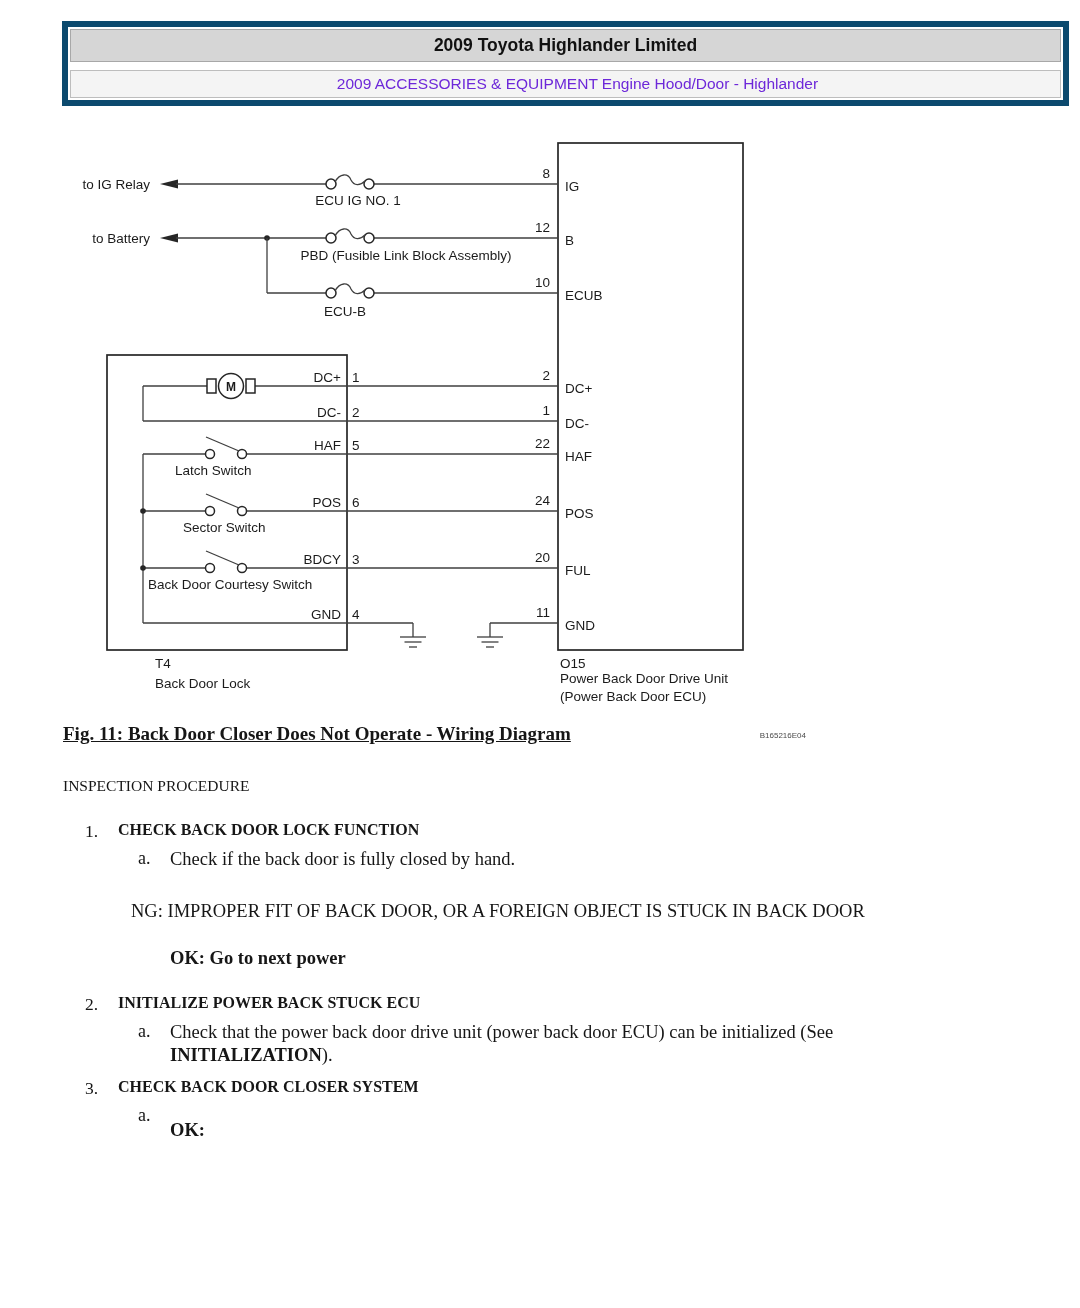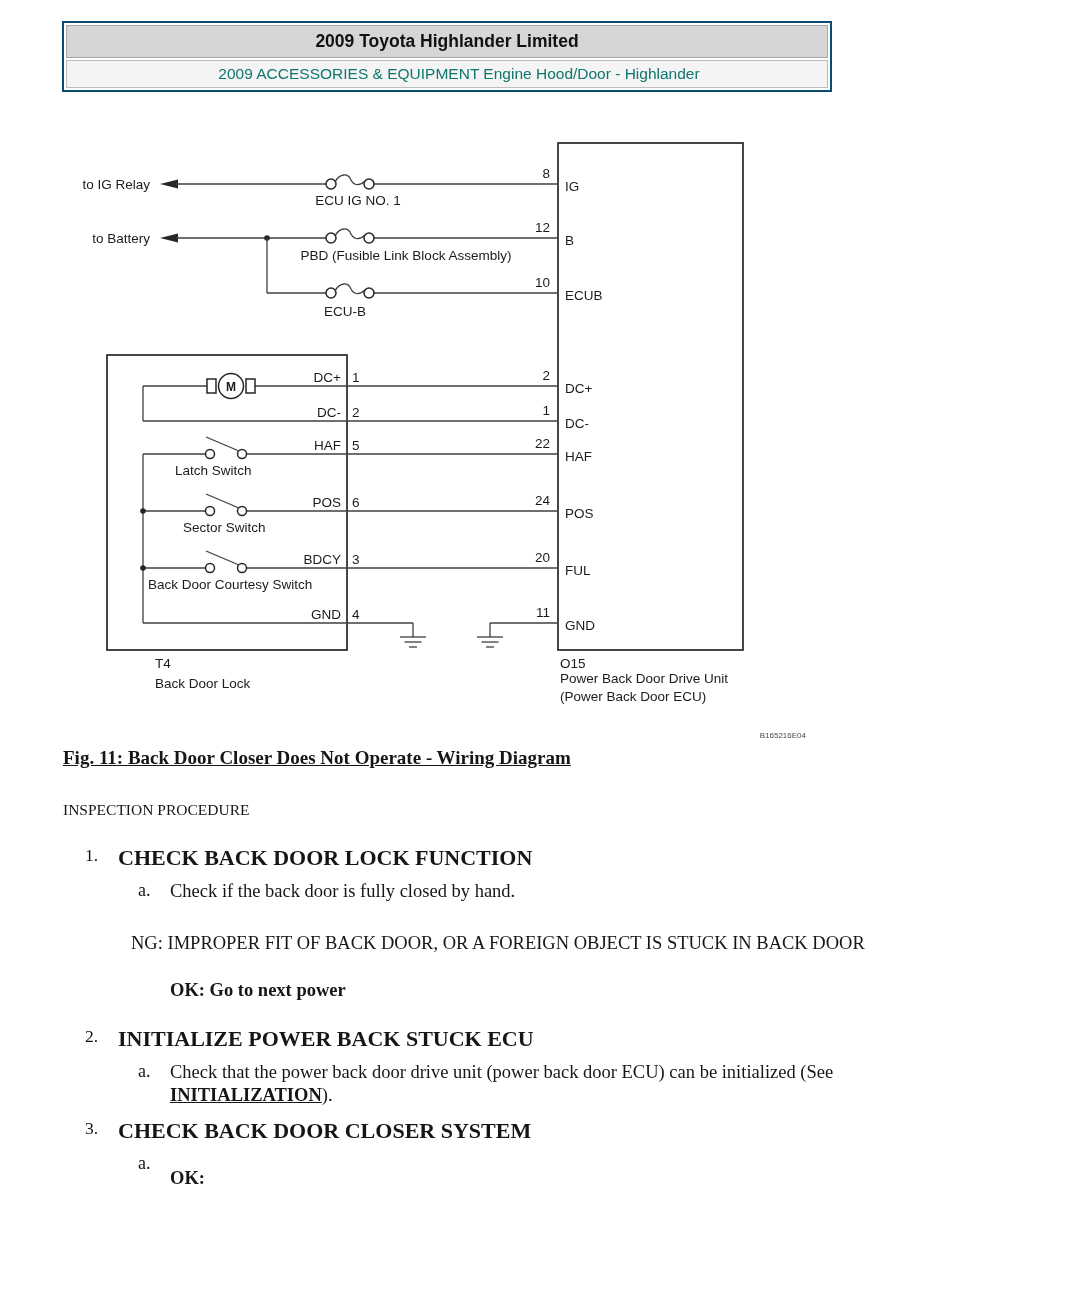--- a/index.html
+++ b/index.html
@@ -1,52 +1,52 @@
 <!DOCTYPE html>
 <html><head>
 <meta charset="utf-8">
 <style>
   * { margin:0; padding:0; box-sizing:border-box; }
   html,body { background:#ffffff; }
   body { width:1080px; height:1308px; position:relative;
          font-family:"Liberation Serif", serif; color:#161616; }
 
   
-  .hdr { position:absolute; left:62px; top:21px; width:770px;
-         border:2px solid #0c4a6e; background:#ffffff; padding:2px; }
+  .hdr { position:absolute; left:62px; top:21px; width:1007px;
+         border:6px solid #0c4a6e; background:#ffffff; padding:2px; }
   .hdr-row1 { background:#d6d6d6; border:1px solid #a8a8a8; height:33px;
               display:flex; align-items:center; justify-content:center;
               font-family:"Liberation Sans", sans-serif; font-weight:bold;
               font-size:17.5px; color:#111; }
-  .hdr-row2 { background:#f4f4f4; border:1px solid #bdbdbd; height:28px; margin-top:2px;
+  .hdr-row2 { background:#f4f4f4; border:1px solid #bdbdbd; height:28px; margin-top:8px;
               display:flex; align-items:center; justify-content:center;
-              font-family:"Liberation Sans", sans-serif; font-size:15.5px; color:#0f766e;padding-left:24px; }
+              font-family:"Liberation Sans", sans-serif; font-size:15.5px; color:#6d28d9;padding-left:24px; }
 
   
   .diagram { position:absolute; left:60px; top:136px; width:760px; height:615px; }
   svg text { font-family:"Liberation Sans", sans-serif; font-size:13.5px; fill:#1b1b1b; }
   svg text.refcode { font-size:8px; fill:#4a4a4a; }
   .wire { stroke:#3f3f3f; stroke-width:1.3; fill:none; }
   .boxline { stroke:#262626; stroke-width:1.7; fill:none; }
   .sym { stroke:#262626; stroke-width:1.5; fill:#ffffff; }
   .dot { fill:#262626; stroke:none; }
   .mtext { font-size:12px; font-weight:bold; }
 
   
-  .bodytext { position:absolute; left:63px; top:746px; width:958px; }
+  .bodytext { position:absolute; left:63px; top:722px; width:958px; }
   .figcap { font-size:19px; font-weight:bold; line-height:24px; }
   .figcap .u { text-decoration:underline; }
   .proc-head { font-size:15.5px; font-weight:normal; margin-top:31px; }
   .step { position:relative; margin-top:26px; }
   .step-num { position:absolute; left:22px; top:0; font-size:17.5px; }
-  .step-title { display:block; margin-left:55px; font-size:22px; font-weight:bold; }
+  .step-title { display:block; margin-left:55px; font-size:16px; font-weight:bold; }
   .substep { position:relative; margin-top:9px; }
   .sub-marker { position:absolute; left:75px; top:0; font-size:18px; }
   .sub-text { margin-left:107px; font-size:18.5px; line-height:23px; max-width:800px; }
-  .sub-text .link { font-weight:bold; text-decoration:underline; }
+  .sub-text .link { font-weight:bold; }
   .ng-block { margin-left:68px; margin-top:28px; font-size:18.5px; font-weight:normal;
               line-height:25px; max-width:845px; }
   .ok-block { margin-left:107px; margin-top:24px; font-size:18.5px; font-weight:bold; }
   .step2 { margin-top:25px; }
   .step3 { margin-top:11px; }
 </style>
 </head>
 <body>
 
 <div class="hdr">

